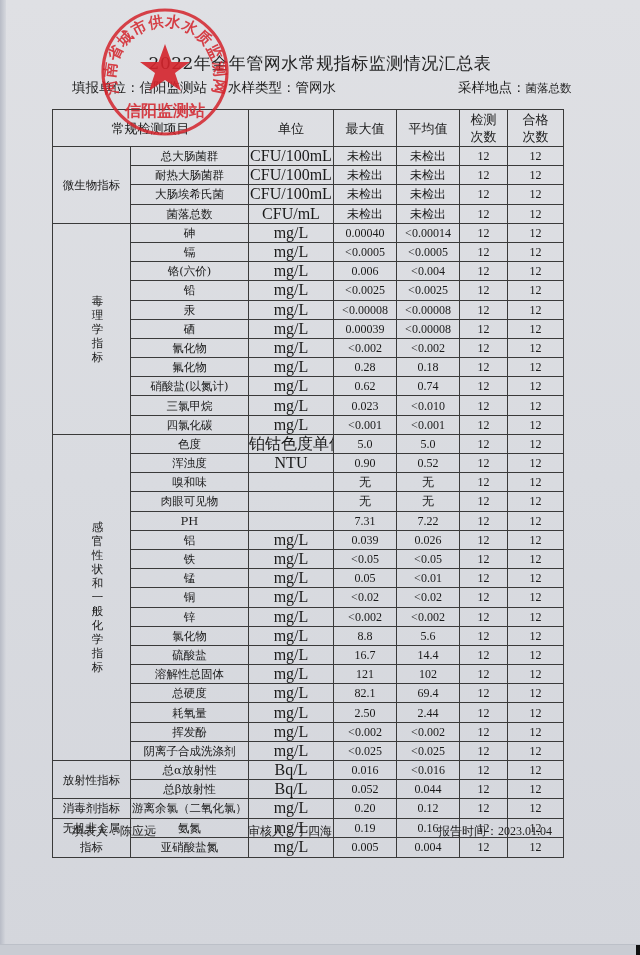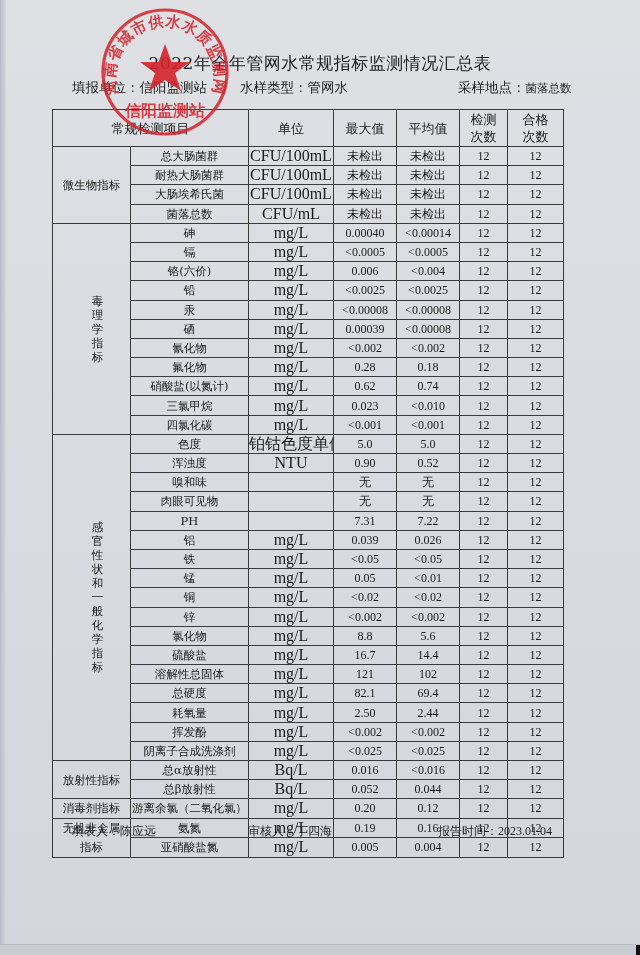--- a/index.html
+++ b/index.html
@@ -19,21 +19,21 @@
   }
   .corner { position:absolute; right:0; top:945px; width:4px; height:10px; background:#111; }
 
   .title {
     position: absolute; left: 0; width: 640px; top: 52px; text-align: center;
     font-size: 17px; letter-spacing: 0.5px; color: #222;
     font-family: "DejaVu Serif", serif;
   }
   .meta-row { position: absolute; top: 79px; font-size: 13.5px; color: #1e1e1e; }
   .meta-unit { left: 72px; }
-  .meta-type { left: 240px; }
+  .meta-type { left: 228px; }
   .meta-site { left: 458px; }
   .meta-site .val { font-size: 11.5px; }
 
   table.report {
     position: absolute; left: 52px; top: 109px;
     border-collapse: collapse; table-layout: fixed;
     width: 511px;
     font-size: 11.5px;
     background: transparent;
   }

